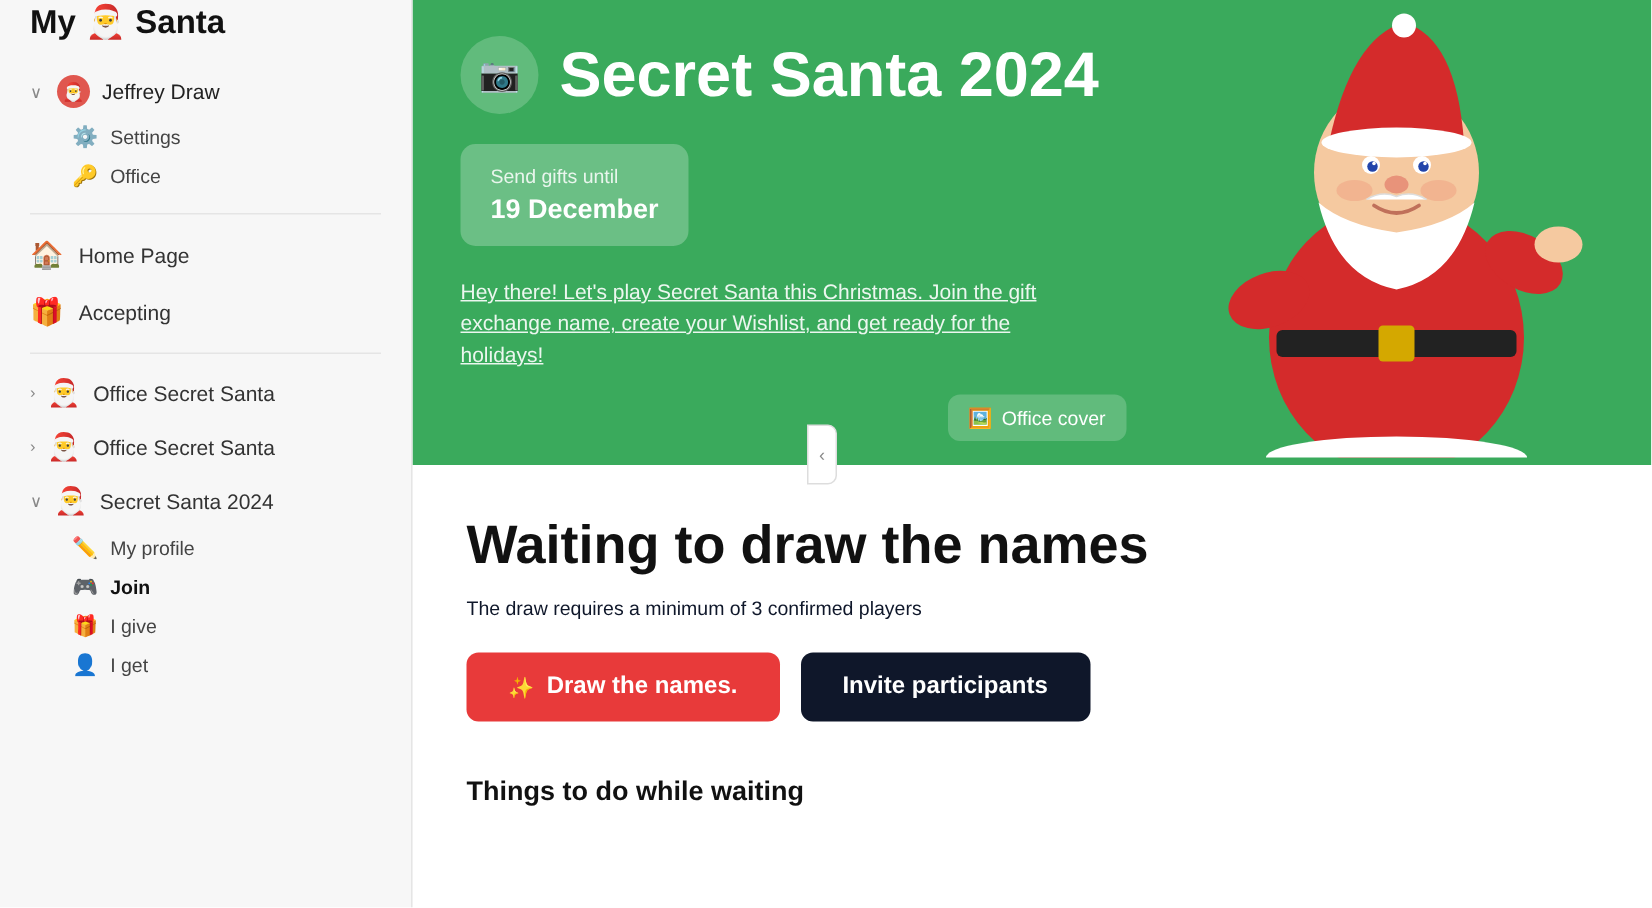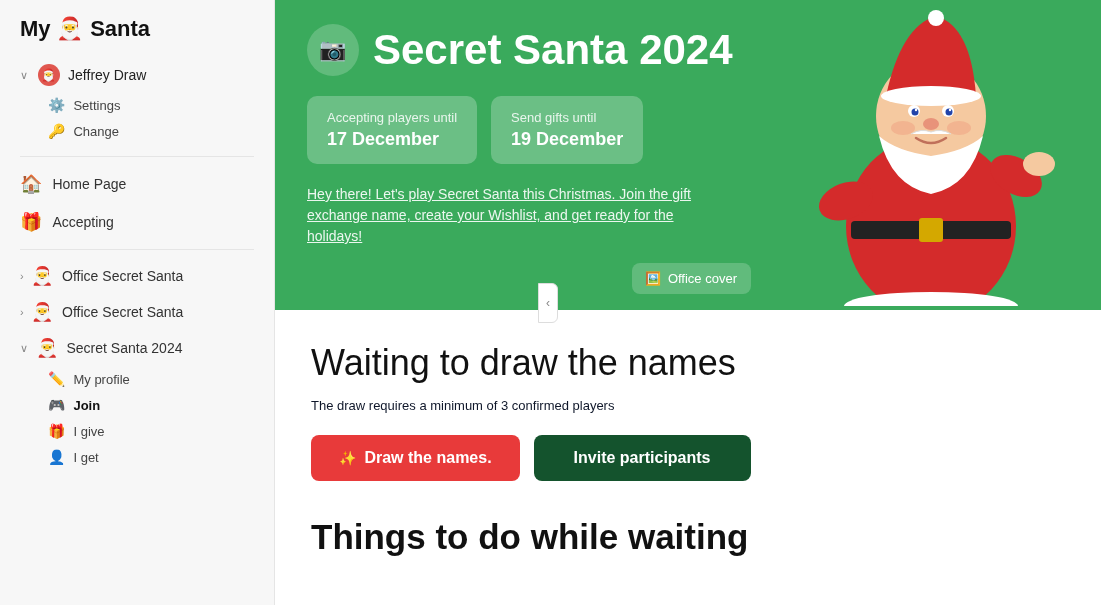--- a/index.html
+++ b/index.html
@@ -7,21 +7,21 @@
 
     
     .sidebar {
       width: 275px;
       min-width: 275px;
       background: #f7f7f7;
       border-right: 1px solid #e5e5e5;
       display: flex;
       flex-direction: column;
       overflow-y: auto;
-      padding: 16px 0;
+      padding: 2px 0;
     }
     .sidebar-logo {
       font-size: 22px;
       font-weight: 800;
       padding: 0 20px 16px 20px;
       color: #111;
     }
     .sidebar-section { margin-bottom: 4px; }
     .sidebar-user {
       display: flex;
@@ -181,21 +181,21 @@
       align-items: center;
       gap: 6px;
     }
 
     
     .content {
       padding: 32px 36px;
     }
     .content-title {
       font-size: 36px;
-      font-weight: 400;
+      font-weight: 700;
       color: #111;
       margin-bottom: 14px;
     }
     .content-subtitle {
       font-size: 13px;
       color: #0f172a;
       margin-bottom: 22px;
     }
     .content-buttons {
       display: flex;
@@ -222,31 +222,31 @@
       top: 50%;
       right: -8px;
       transform: translateY(-50%);
       width: 6px;
       height: 6px;
       background: #fff;
       border-radius: 50%;
     }
     .btn-draw .sparkle { font-size: 14px; }
     .btn-invite {
-      background: #14532d;
+      background: #0f172a;
       color: #fff;
       border: none;
       border-radius: 8px;
-      padding: 14px 40px;
+      padding: 14px 28px;
       font-size: 16px;
       font-weight: 600;
       cursor: pointer;
     }
     .things-title {
-      font-size: 35px;
+      font-size: 18px;
       font-weight: 800;
       color: #111;
       margin-top: 12px;
     }
 
     
     .santa-svg-wrap {
       position: absolute;
       right: 10px;
       bottom: 0;
@@ -263,21 +263,21 @@
       <span class="chevron">∨</span>
       <div class="sidebar-avatar">🎅</div>
       <span>Jeffrey Draw</span>
     </div>
     <div class="sidebar-sub-item">
       <span class="sidebar-sub-icon">⚙️</span>
       <span>Settings</span>
     </div>
     <div class="sidebar-sub-item">
       <span class="sidebar-sub-icon">🔑</span>
-      <span>Change</span>
+      <span>Office</span>
     </div>
   </div>
 
   <div class="sidebar-divider"></div>
 
   <div class="sidebar-nav-item">
     <span class="sidebar-nav-icon">🏠</span>
     <span>Home Page</span>
   </div>
   <div class="sidebar-nav-item">
@@ -330,24 +330,20 @@
 
   <div class="hero">
     <div class="hero-top">
       <div class="hero-camera-btn">
         <span>📷</span>
       </div>
       <h1 class="hero-title">Secret Santa 2024</h1>
     </div>
 
     <div class="hero-cards">
-      <div class="hero-card">
-        <div class="hero-card-label">Accepting players until</div>
-        <div class="hero-card-value">17 December</div>
-      </div>
       <div class="hero-card">
         <div class="hero-card-label">Send gifts until</div>
         <div class="hero-card-value">19 December</div>
       </div>
     </div>
 
     <p class="hero-desc">Hey there! Let's play Secret Santa this Christmas. Join the gift exchange name, create your Wishlist, and get ready for the holidays!</p>
 
     <div class="santa-svg-wrap">
       <svg width="320" height="300" viewBox="0 0 320 300" xmlns="http://www.w3.org/2000/svg">

